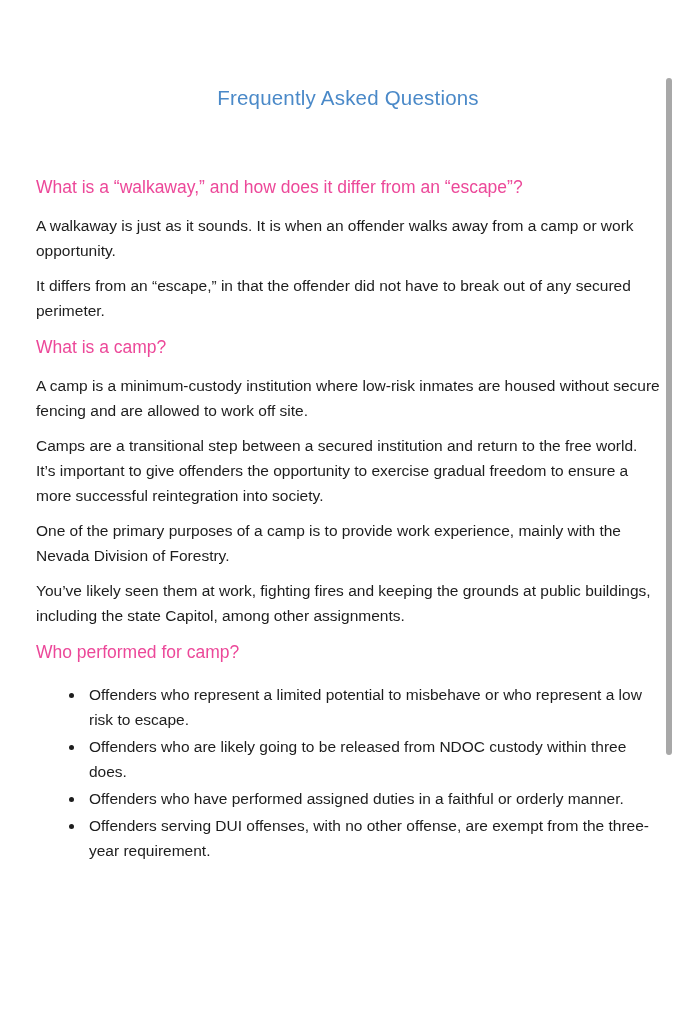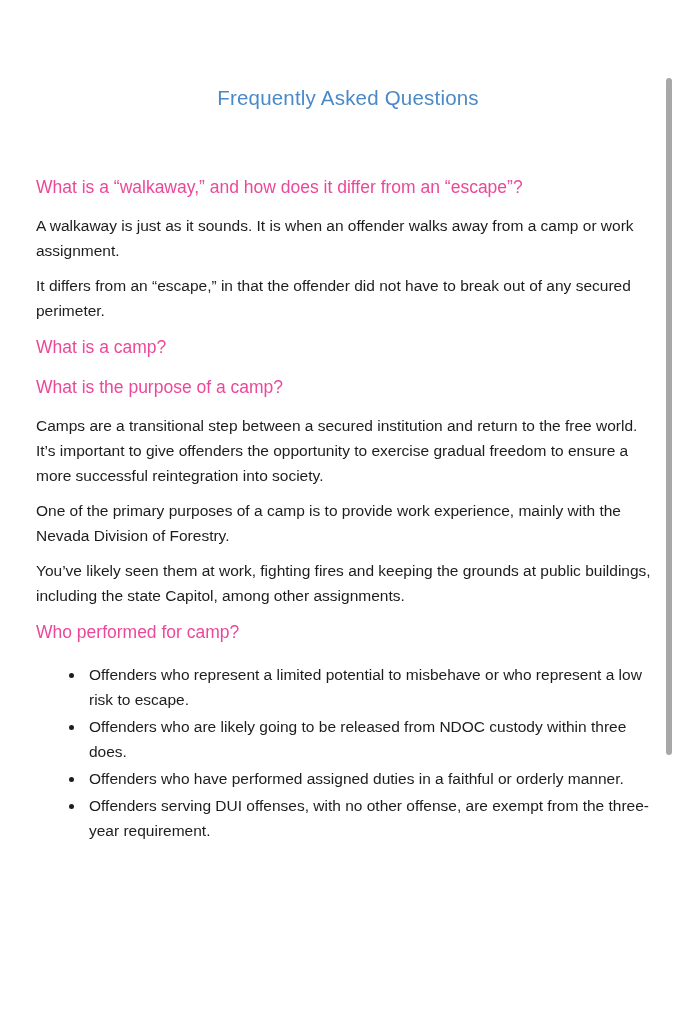--- a/index.html
+++ b/index.html
@@ -66,26 +66,26 @@
 </style>
 </head>
 <body>
 
 <div class="page">
   <div class="doc">
 
     <h1 class="doc-title">Frequently Asked Questions</h1>
 
     <h2 class="h">What is a “walkaway,” and how does it differ from an “escape”?</h2>
-    <p>A walkaway is just as it sounds. It is when an offender walks away from a camp or work assignment.</p>
+    <p>A walkaway is just as it sounds. It is when an offender walks away from a camp or work opportunity.</p>
     <p>It differs from an “escape,” in that the offender did not have to break out of any secured perimeter.</p>
 
     <h2 class="h">What is a camp?</h2>
+    <p>A camp is a minimum-custody institution where low-risk inmates are housed without secure fencing and are allowed to work off site.</p>
 
-    <h2 class="h">What is the purpose of a camp?</h2>
     <p>Camps are a transitional step between a secured institution and return to the free world. It’s important to give offenders the opportunity to exercise gradual freedom to ensure a more successful reintegration into society.</p>
     <p>One of the primary purposes of a camp is to provide work experience, mainly with the Nevada Division of Forestry.</p>
 
     <p>You’ve likely seen them at work, fighting fires and keeping the grounds at public buildings, including the state Capitol, among other assignments.</p>
 
     <h2 class="h">Who performed for camp?</h2>
     <ul class="bullets">
       <li>Offenders who represent a limited potential to misbehave or who represent a low risk to escape.</li>
       <li>Offenders who are likely going to be released from NDOC custody within three does.</li>
       <li>Offenders who have performed assigned duties in a faithful or orderly manner.</li>

